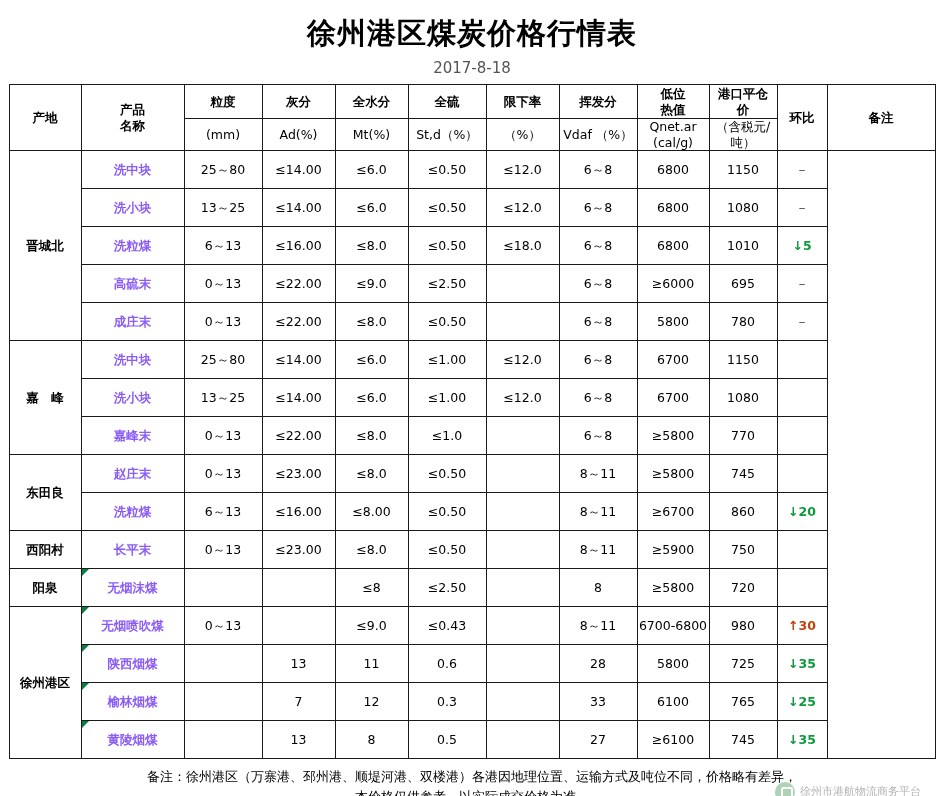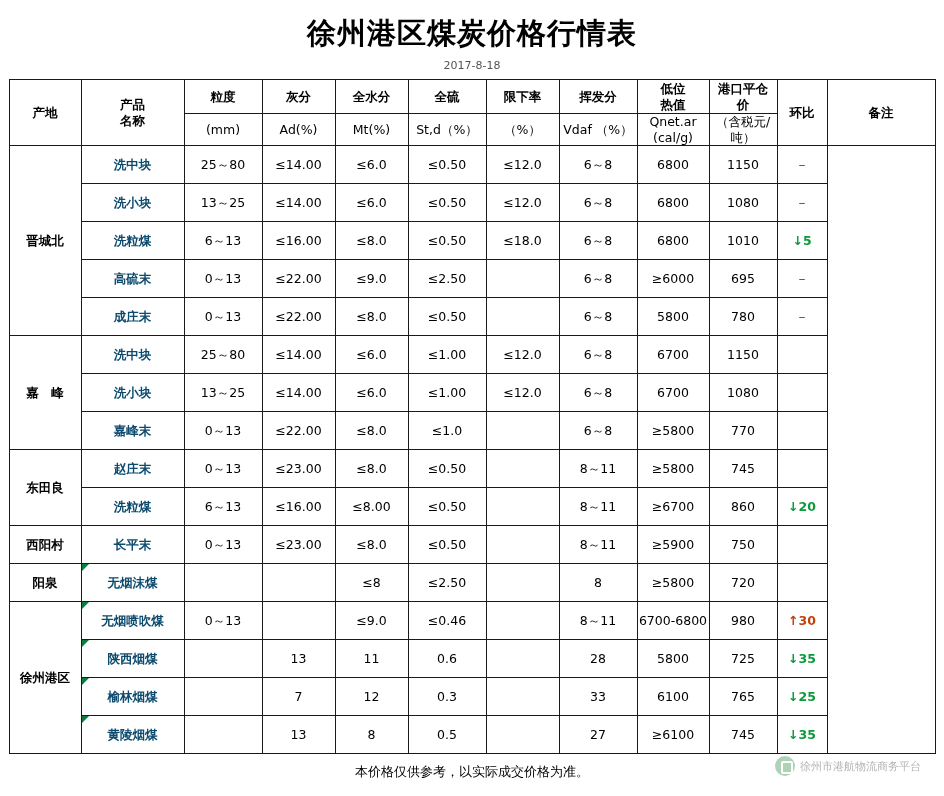--- a/index.html
+++ b/index.html
@@ -23,21 +23,21 @@
   .title {
     text-align: center;
     font-size: 29px;
     font-weight: bold;
     letter-spacing: 1px;
     padding-top: 14px;
     font-family: "DejaVu Sans", sans-serif;
   }
   .subtitle {
     text-align: center;
-    font-size: 11px;
+    font-size: 15px;
     color: #555555;
     padding-top: 5px;
     padding-bottom: 7px;
     font-family: "DejaVu Sans", sans-serif;
   }
   table.pricetable {
     border-collapse: collapse;
     width: 926px;
     margin: 0 auto;
     table-layout: fixed;
@@ -66,21 +66,21 @@
   }
   .cellrow td {
     height: 37px;
   }
   .origin {
     font-weight: bold;
     font-size: 13.5px;
   }
   .product {
     font-weight: bold;
-    color: #0c4a6e;
+    color: #8b5cf6;
     font-size: 13.5px;
   }
   .up {
     color: #c2410c;
     font-weight: bold;
   }
   .down {
     color: #0b9a3c;
     font-weight: bold;
   }
@@ -357,21 +357,21 @@
           <td>≥5800</td>
           <td>720</td>
           <td class="flat"></td>
         </tr>
         <tr class="cellrow">
           <td class="origin" rowspan="4">徐州港区</td>
           <td class="product corner-mark">无烟喷吹煤</td>
           <td>0～13</td>
           <td></td>
           <td>≤9.0</td>
-          <td>≤0.46</td>
+          <td>≤0.43</td>
           <td></td>
           <td>8～11</td>
           <td>6700-6800</td>
           <td>980</td>
           <td class="up">↑30</td>
         </tr>
         <tr class="cellrow">
           <td class="product corner-mark">陕西烟煤</td>
           <td></td>
           <td>13</td>
@@ -404,20 +404,21 @@
           <td></td>
           <td>27</td>
           <td>≥6100</td>
           <td>745</td>
           <td class="down">↓35</td>
         </tr>
       </tbody>
   </table>
 
   <div class="note">
+    <div>备注：徐州港区（万寨港、邳州港、顺堤河港、双楼港）各港因地理位置、运输方式及吨位不同，价格略有差异，</div>
     <div>本价格仅供参考，以实际成交价格为准。</div>
     <div class="watermark">
       <span class="wm-logo"></span>
       <span>徐州市港航物流商务平台</span>
     </div>
   </div>
 
 </div>
 
 </body></html>

